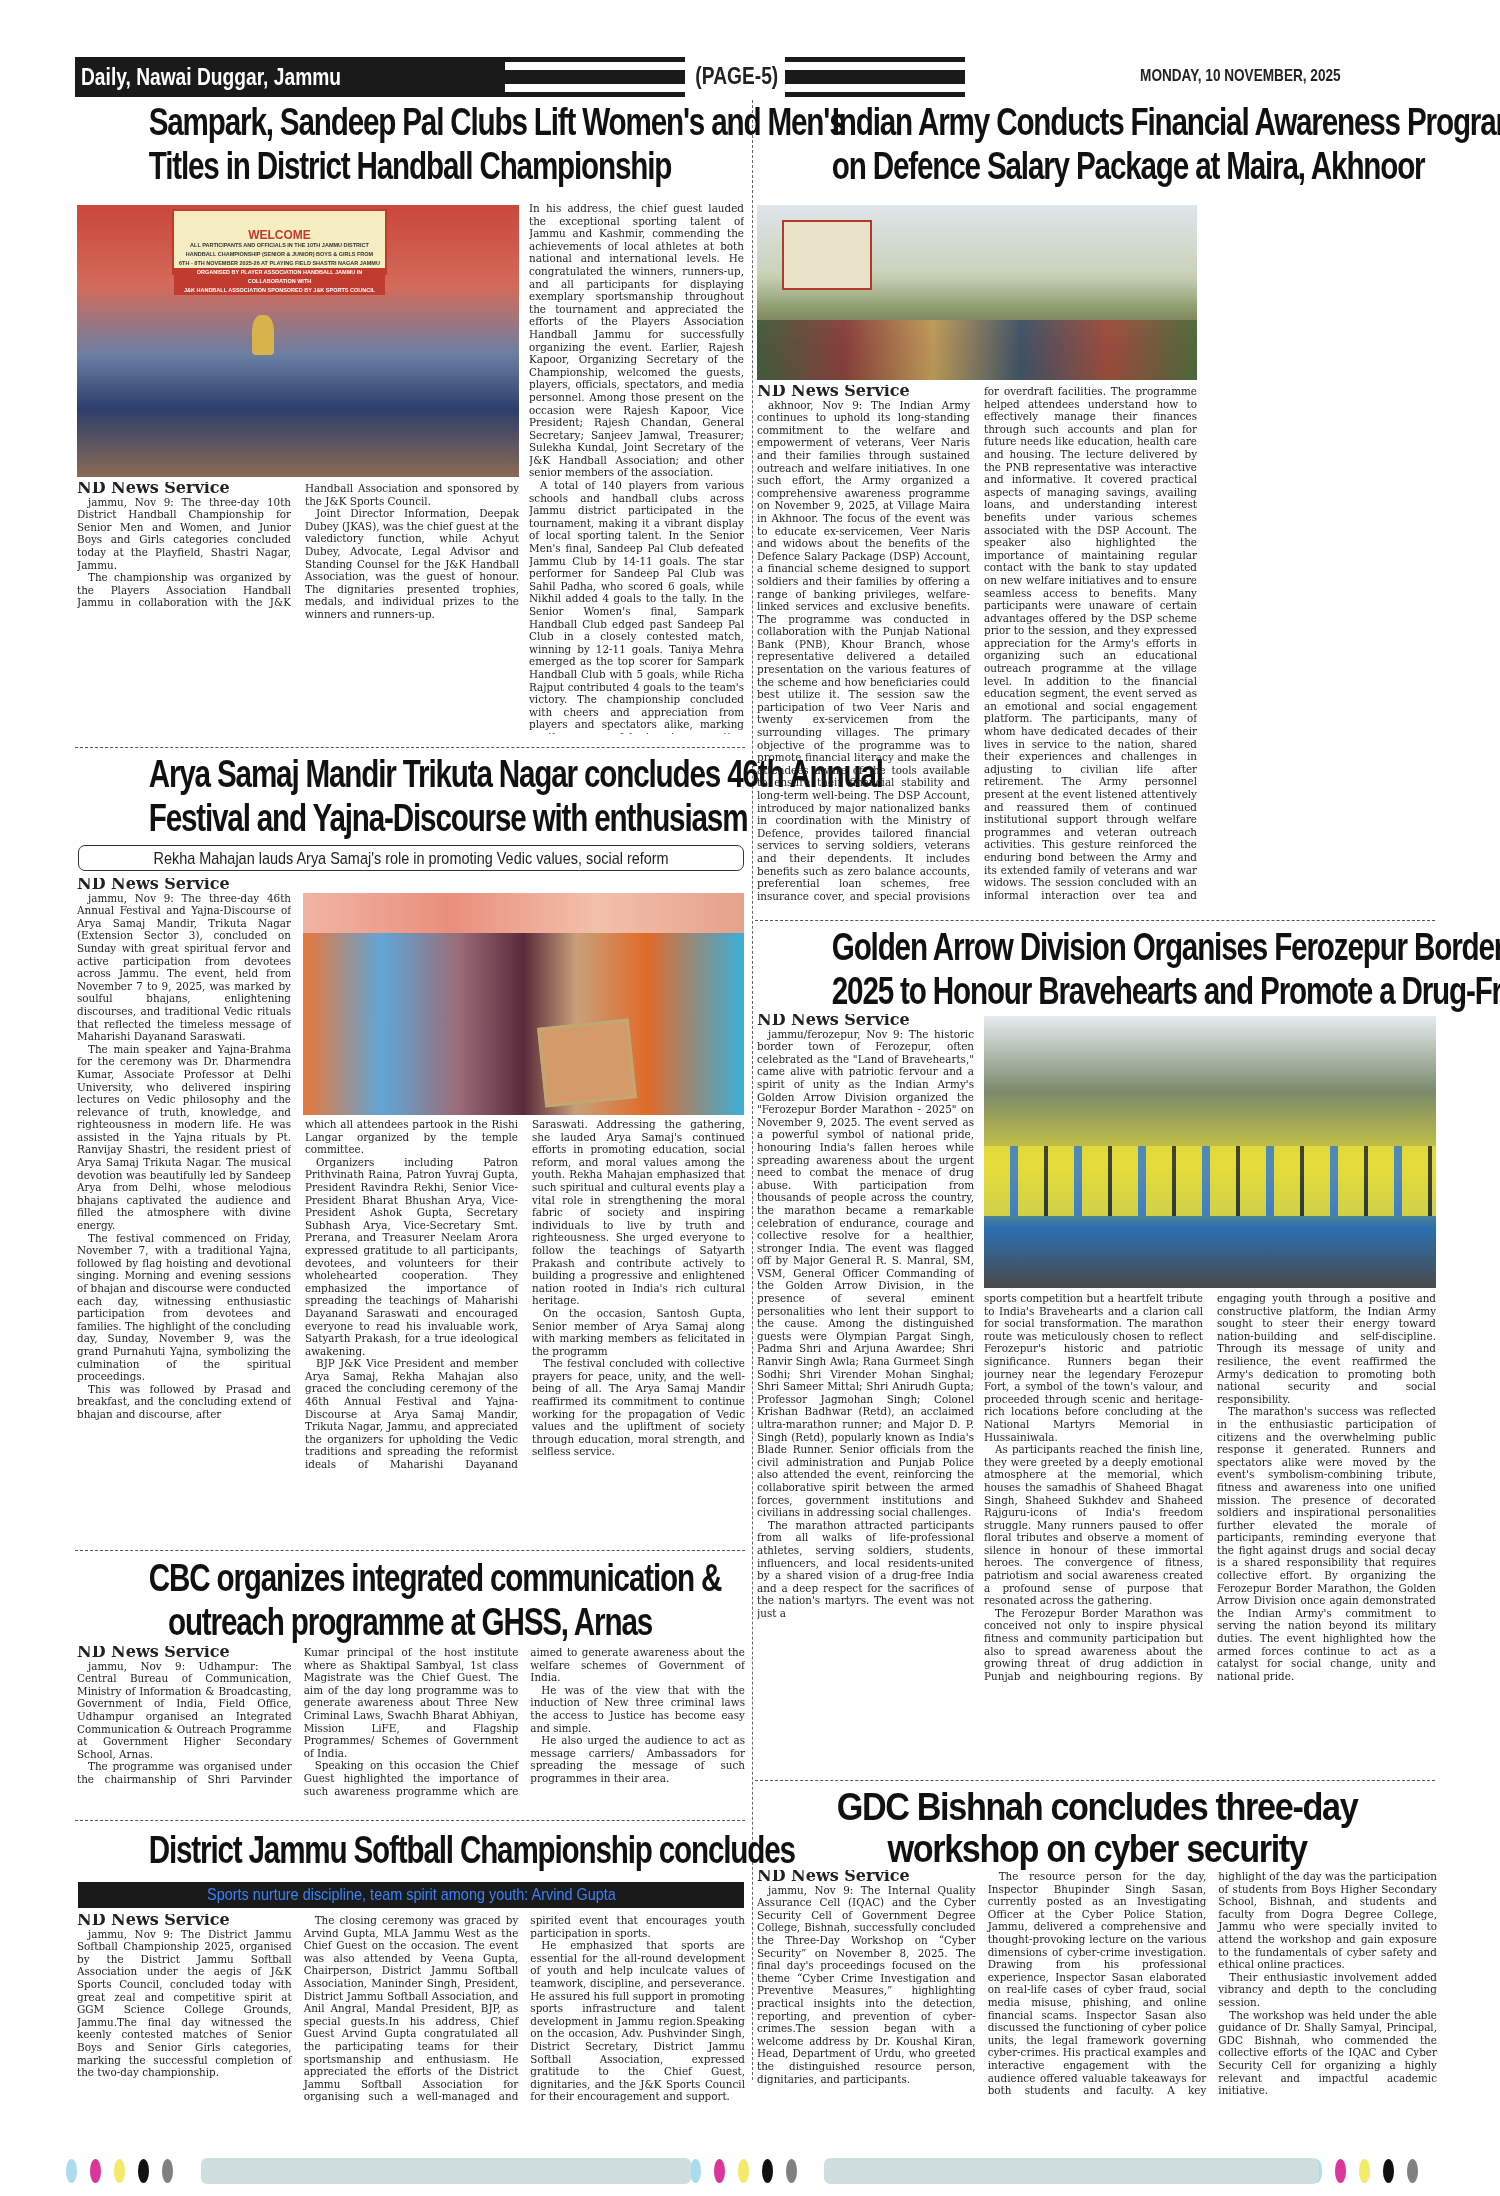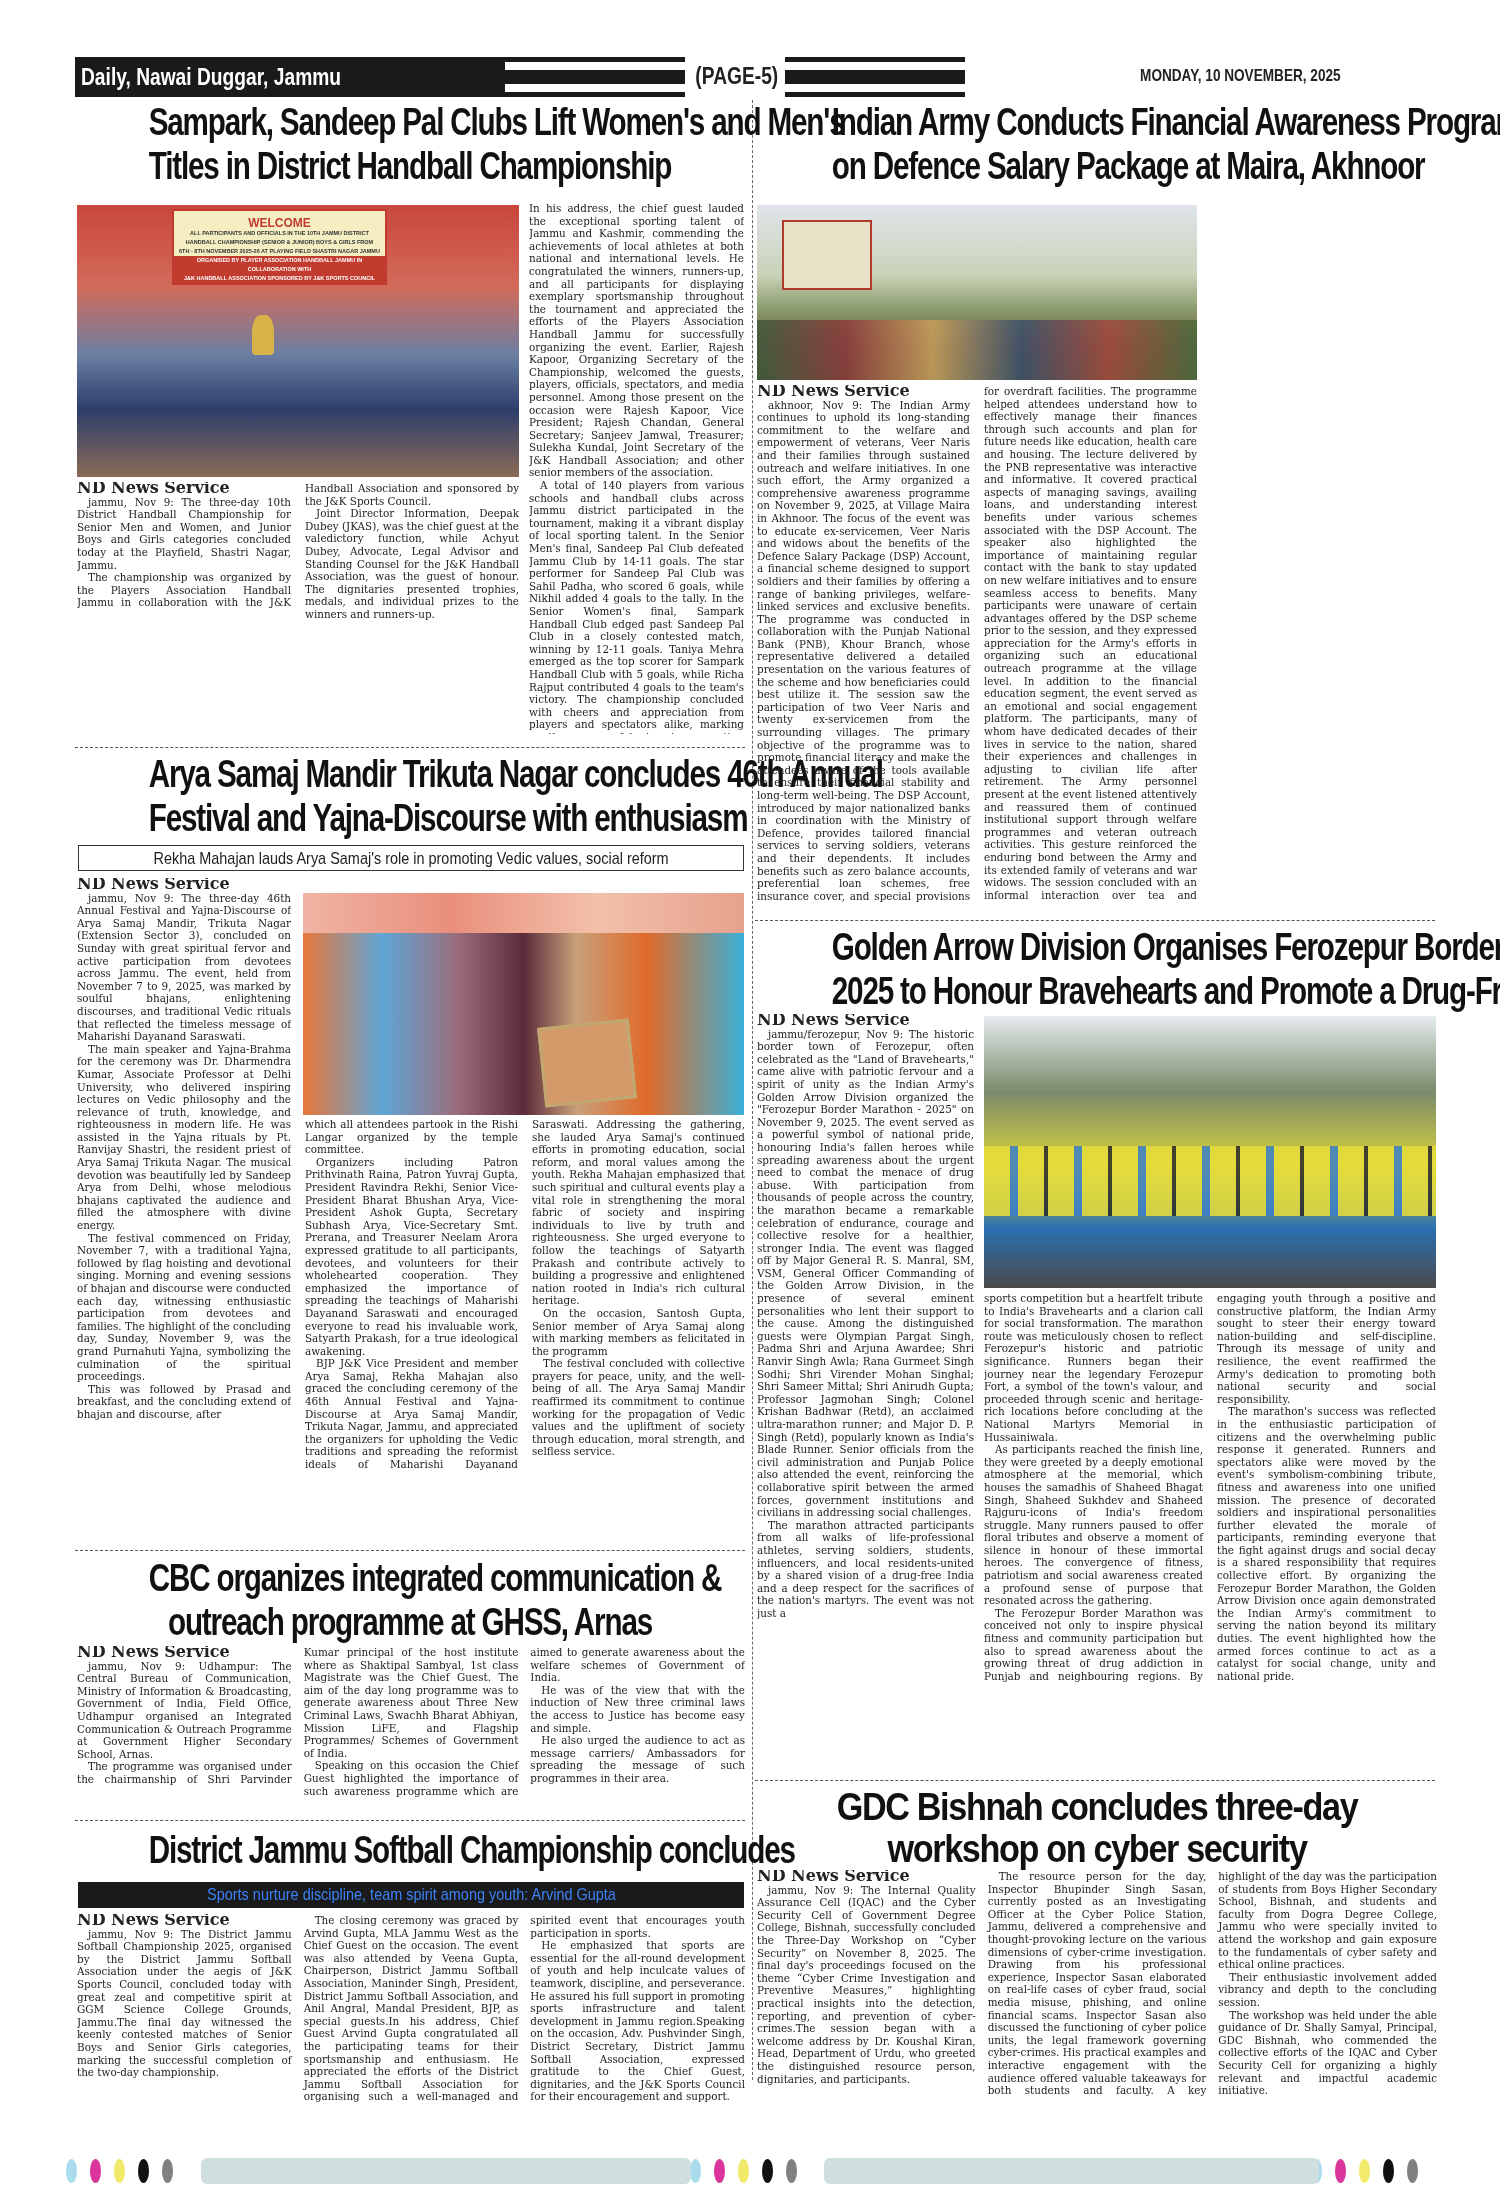--- a/index.html
+++ b/index.html
@@ -46,21 +46,21 @@
 </div>
 <div class="abs mast-date"><span>MONDAY, 10 NOVEMBER, 2025</span></div>
 
 <div class="vdiv" style="left:752px;top:100px;height:1980px;"></div>
 
 <div class="abs hl" style="left:75px;top:100px;width:670px;font-size:38px;line-height:44px;">
   <div>Sampark, Sandeep Pal Clubs Lift Women's and Men's</div>
   <div>Titles in District Handball Championship</div>
 </div>
 <div class="photo" style="left:77px;top:205px;width:442px;height:272px;background:linear-gradient(180deg,#c9473c 0%,#d36b5a 30%,#6b7fa3 55%,#2d3e6b 75%,#8a6b55 100%);">
-  <div style="position:absolute;left:95px;top:4px;width:215px;height:76px;background:#f4eec2;border:2px solid #c23b2f;font-family:'Liberation Sans',sans-serif;font-size:5.5px;font-weight:bold;text-align:center;color:#333;line-height:9px;padding-top:6px;">
+  <div style="position:absolute;left:95px;top:4px;width:215px;height:66px;background:#f4eec2;border:2px solid #c23b2f;font-family:'Liberation Sans',sans-serif;font-size:5.5px;font-weight:bold;text-align:center;color:#333;line-height:9px;padding-top:18px;">
     <div style="color:#c23b2f;font-size:12px;line-height:12px;">WELCOME</div>
     <div>ALL PARTICIPANTS AND OFFICIALS IN THE 10TH JAMMU DISTRICT</div>
     <div>HANDBALL CHAMPIONSHIP (SENIOR &amp; JUNIOR) BOYS &amp; GIRLS FROM</div>
     <div>6TH - 8TH NOVEMBER 2025-26 AT PLAYING FIELD SHASTRI NAGAR JAMMU</div>
     <div style="background:#c23b2f;color:#fff;">ORGANISED BY PLAYER ASSOCIATION HANDBALL JAMMU IN COLLABORATION WITH</div>
     <div style="background:#c23b2f;color:#fff;">J&amp;K HANDBALL ASSOCIATION SPONSORED BY J&amp;K SPORTS COUNCIL</div>
   </div>
   <div style="position:absolute;left:175px;top:110px;width:22px;height:40px;background:#d8b34a;border-radius:40% 40% 4px 4px;"></div>
 </div>
 <div class="abs body cols2" style="left:77px;top:482px;width:442px;height:252px;">
@@ -72,21 +72,21 @@
 <div class="abs body" style="left:529px;top:202px;width:215px;height:532px;">
   <p style="text-indent:0">In his address, the chief guest lauded the exceptional sporting talent of Jammu and Kashmir, commending the achievements of local athletes at both national and international levels. He congratulated the winners, runners-up, and all participants for displaying exemplary sportsmanship throughout the tournament and appreciated the efforts of the Players Association Handball Jammu for successfully organizing the event. Earlier, Rajesh Kapoor, Organizing Secretary of the Championship, welcomed the guests, players, officials, spectators, and media personnel. Among those present on the occasion were Rajesh Kapoor, Vice President; Rajesh Chandan, General Secretary; Sanjeev Jamwal, Treasurer; Sulekha Kundal, Joint Secretary of the J&amp;K Handball Association; and other senior members of the association.</p>
   <p>A total of 140 players from various schools and handball clubs across Jammu district participated in the tournament, making it a vibrant display of local sporting talent. In the Senior Men's final, Sandeep Pal Club defeated Jammu Club by 14-11 goals. The star performer for Sandeep Pal Club was Sahil Padha, who scored 6 goals, while Nikhil added 4 goals to the tally. In the Senior Women's final, Sampark Handball Club edged past Sandeep Pal Club in a closely contested match, winning by 12-11 goals. Taniya Mehra emerged as the top scorer for Sampark Handball Club with 5 goals, while Richa Rajput contributed 4 goals to the team's victory. The championship concluded with cheers and appreciation from players and spectators alike, marking another successful step in promoting handball and sports culture in Jammu and Kashmir.</p>
 </div>
 <div class="dash" style="left:75px;top:747px;width:670px;"></div>
 
 <div class="abs hl" style="left:75px;top:752px;width:670px;font-size:38px;line-height:44px;">
   <div>Arya Samaj Mandir Trikuta Nagar concludes 46th Annual</div>
   <div>Festival and Yajna-Discourse with enthusiasm</div>
 </div>
-<div class="subbox" style="left:78px;top:845px;width:666px;height:26px;"><span>Rekha Mahajan lauds Arya Samaj's role in promoting Vedic values, social reform</span></div>
+<div class="subbox" style="left:78px;top:845px;width:666px;height:26px;border-radius:7px;"><span>Rekha Mahajan lauds Arya Samaj's role in promoting Vedic values, social reform</span></div>
 <div class="abs body" style="left:77px;top:878px;width:214px;height:660px;">
   <span class="byline">ND News Service</span>
   <p>jammu, Nov 9: The three-day 46th Annual Festival and Yajna-Discourse of Arya Samaj Mandir, Trikuta Nagar (Extension Sector 3), concluded on Sunday with great spiritual fervor and active participation from devotees across Jammu. The event, held from November 7 to 9, 2025, was marked by soulful bhajans, enlightening discourses, and traditional Vedic rituals that reflected the timeless message of Maharishi Dayanand Saraswati.</p>
   <p>The main speaker and Yajna-Brahma for the ceremony was Dr. Dharmendra Kumar, Associate Professor at Delhi University, who delivered inspiring lectures on Vedic philosophy and the relevance of truth, knowledge, and righteousness in modern life. He was assisted in the Yajna rituals by Pt. Ranvijay Shastri, the resident priest of Arya Samaj Trikuta Nagar. The musical devotion was beautifully led by Sandeep Arya from Delhi, whose melodious bhajans captivated the audience and filled the atmosphere with divine energy.</p>
   <p>The festival commenced on Friday, November 7, with a traditional Yajna, followed by flag hoisting and devotional singing. Morning and evening sessions of bhajan and discourse were conducted each day, witnessing enthusiastic participation from devotees and families. The highlight of the concluding day, Sunday, November 9, was the grand Purnahuti Yajna, symbolizing the culmination of the spiritual proceedings.</p>
   <p>This was followed by Prasad and breakfast, and the concluding extend of bhajan and discourse, after</p>
 </div>
 <div class="photo" style="left:303px;top:893px;width:441px;height:222px;background:linear-gradient(90deg,#e8773a 0%,#5fa6d6 18%,#9b6d7a 35%,#5a2a3a 50%,#c9a07a 62%,#e06a2a 78%,#3ab0d8 100%);">
   <div style="position:absolute;left:0;top:0;width:100%;height:40px;background:linear-gradient(90deg,#f0b4a4,#e98f7c,#f2c0aa,#e6a18c);"></div>
   <div style="position:absolute;left:238px;top:130px;width:92px;height:80px;background:#d59a6a;border:3px solid #c0a870;transform:rotate(-6deg);"></div>

